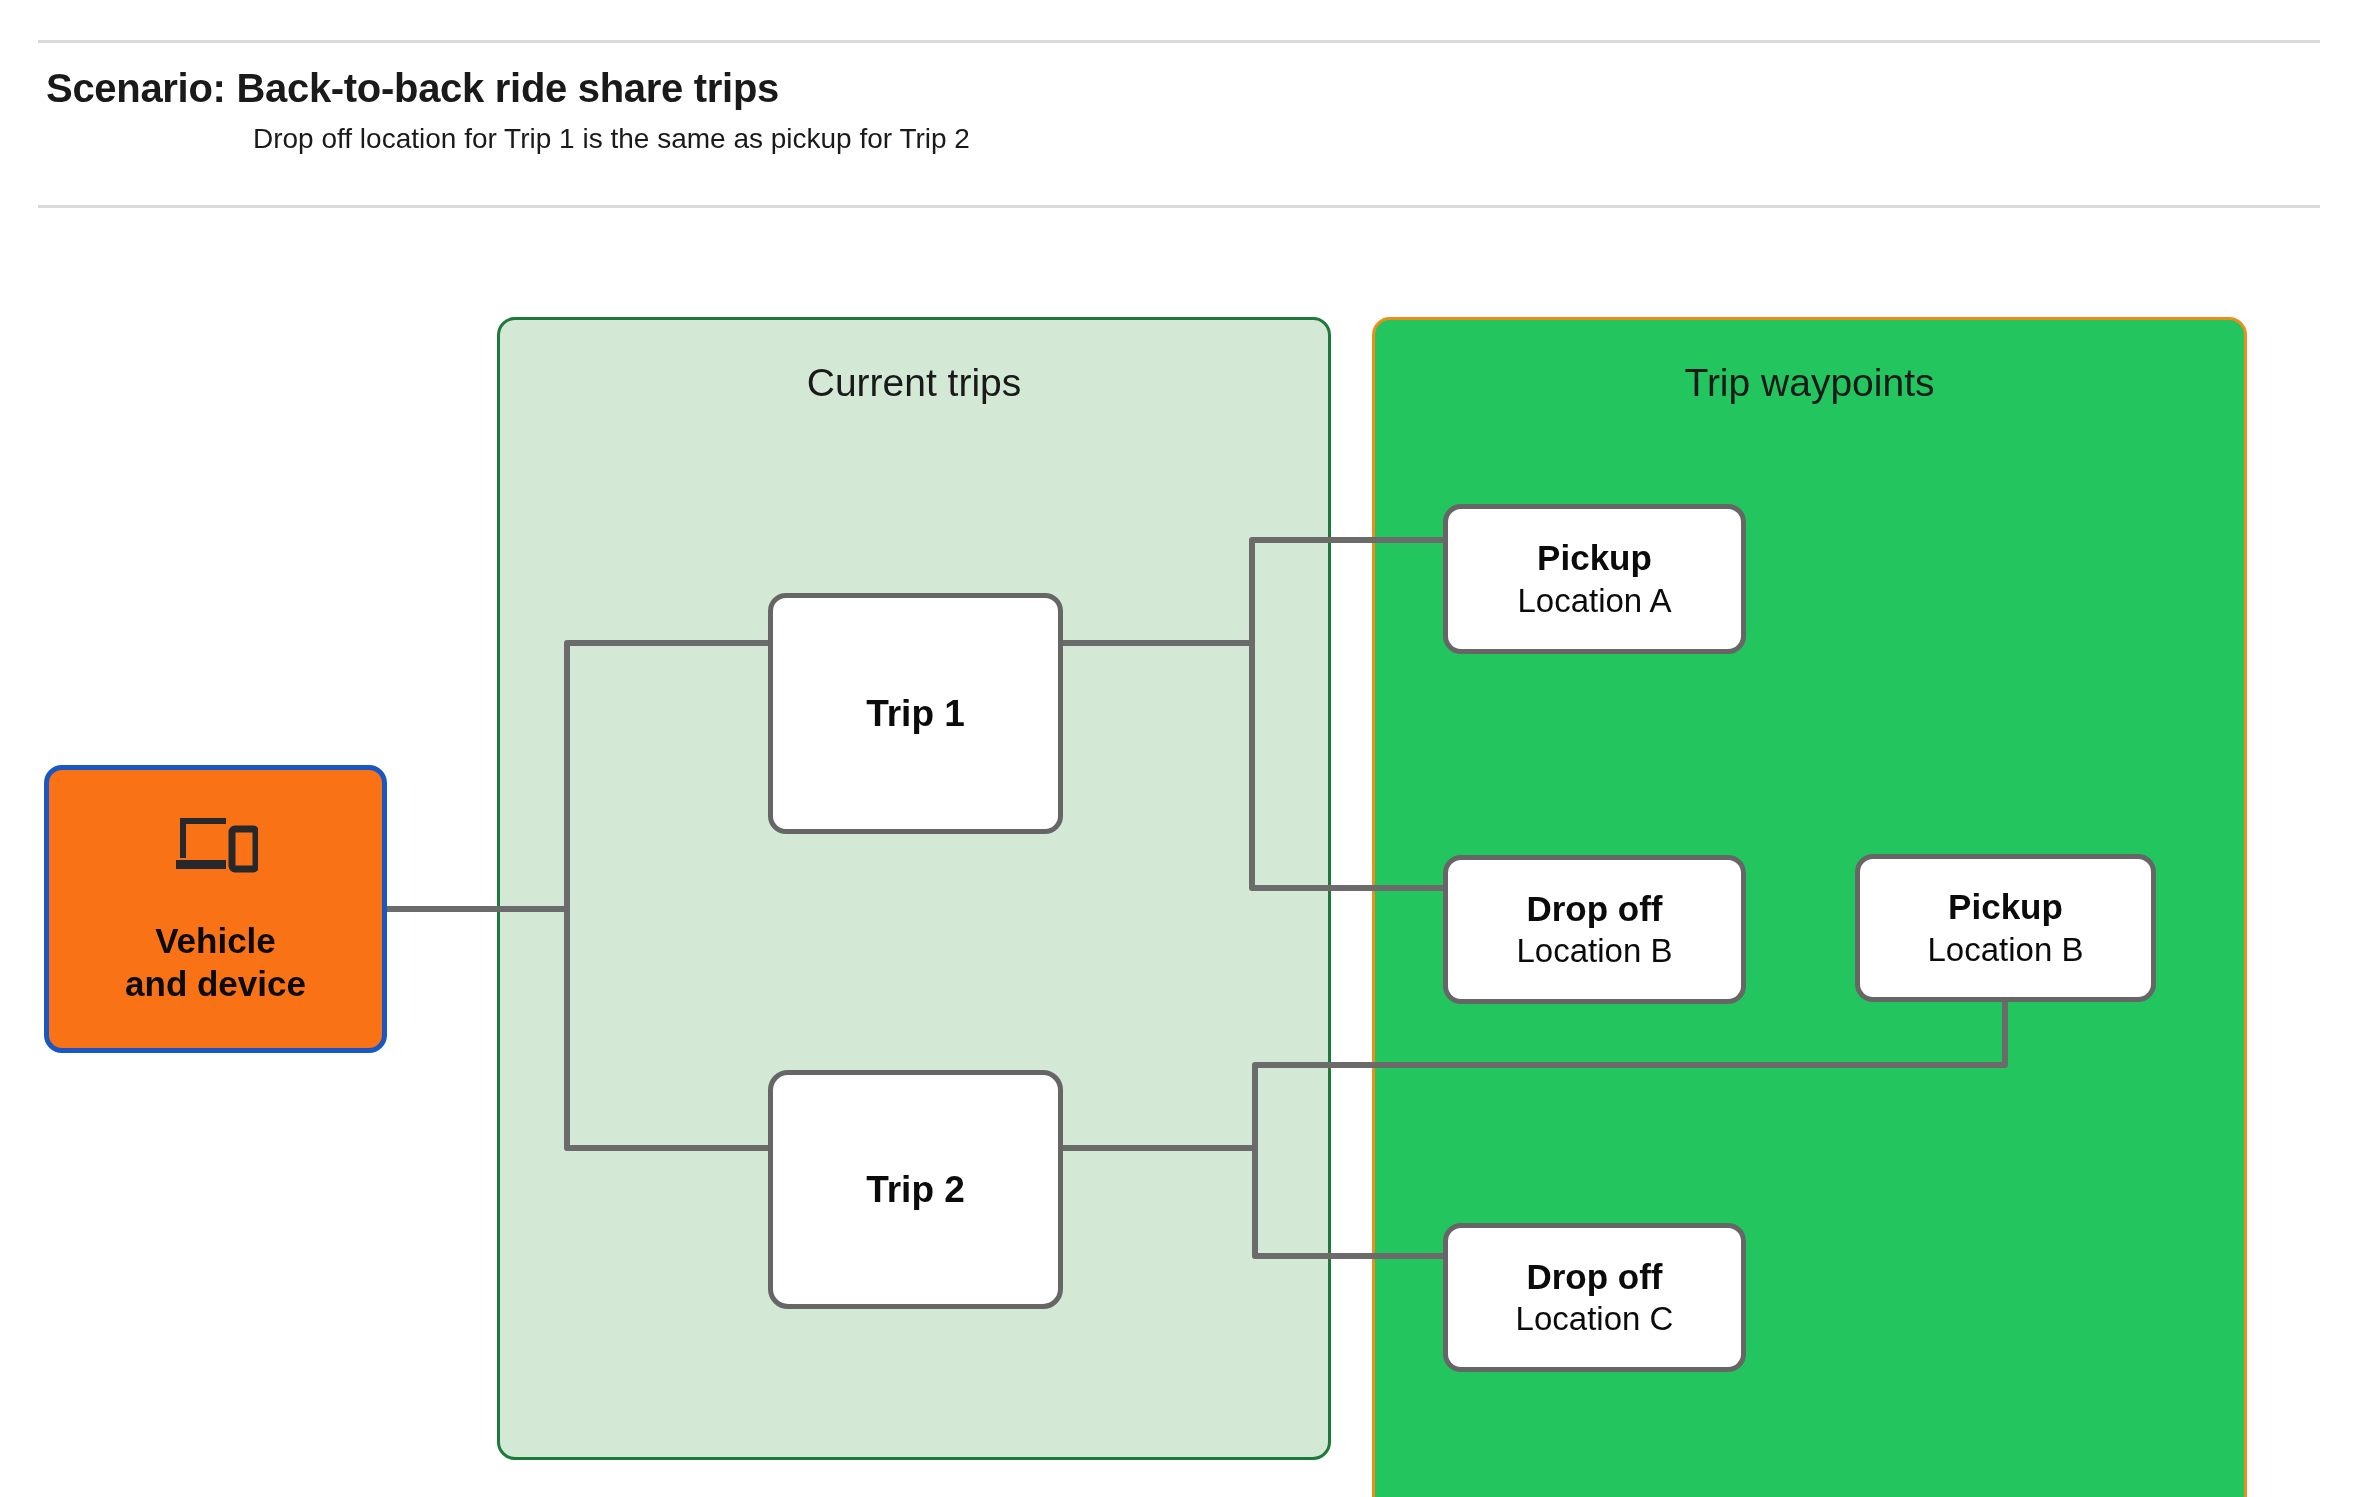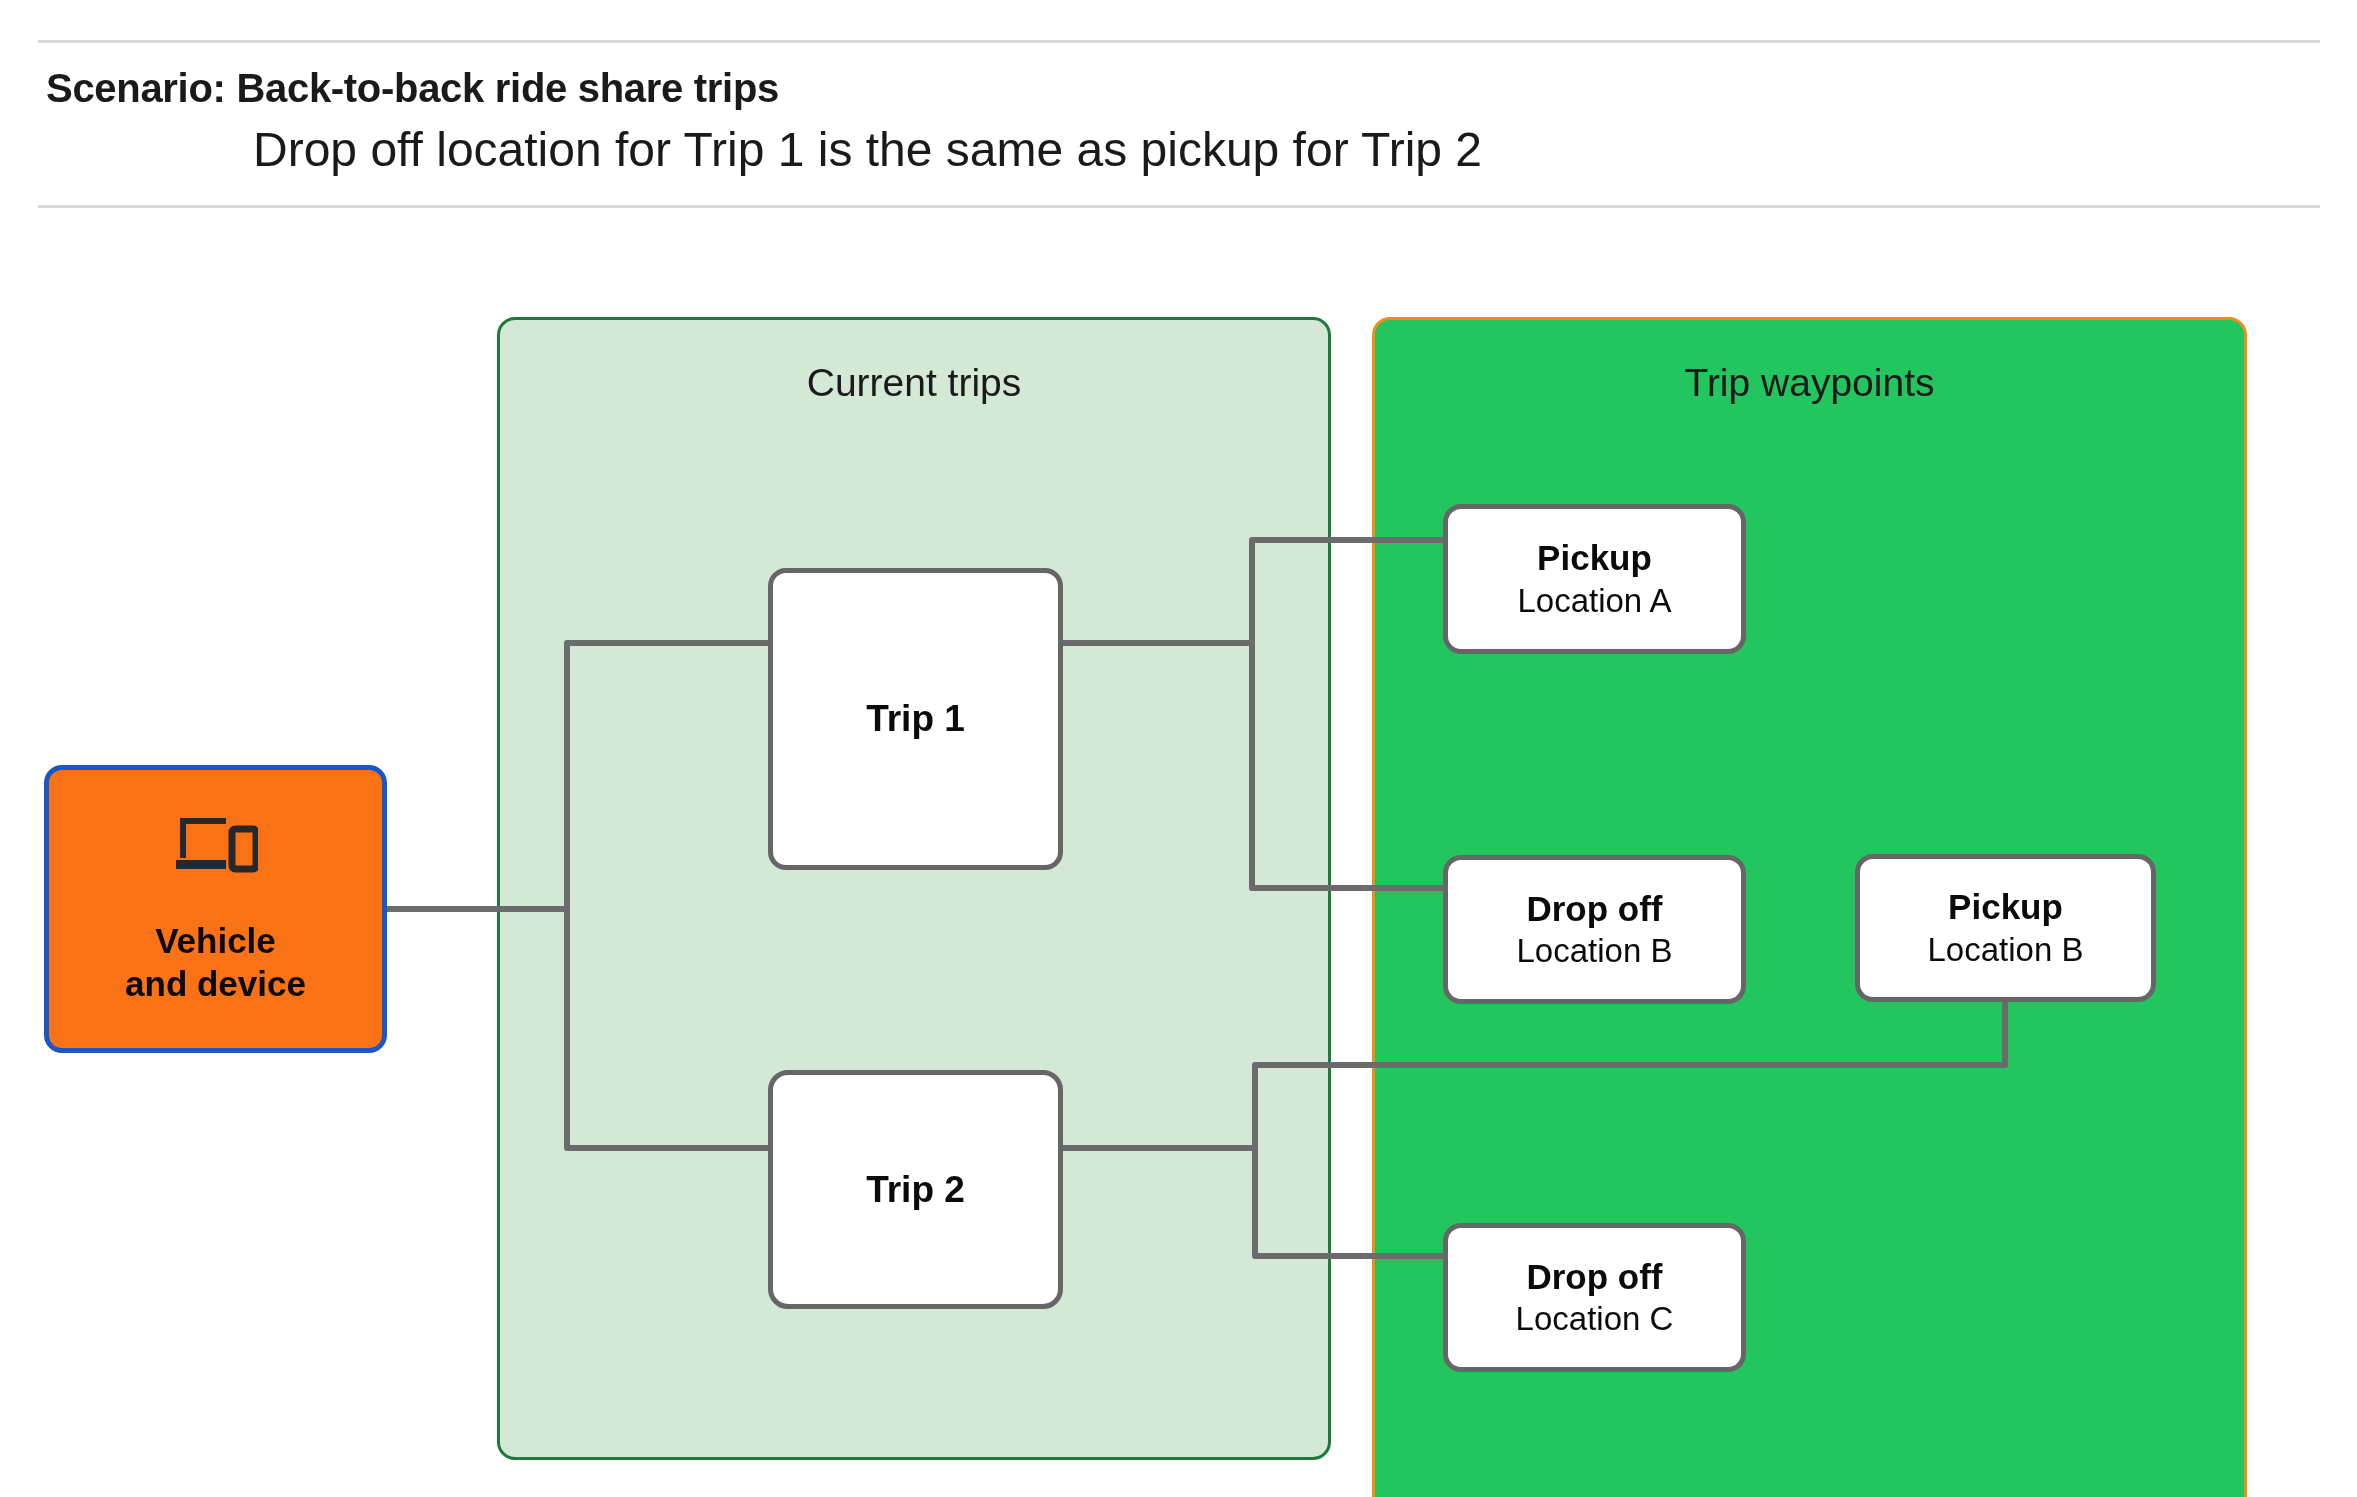--- a/index.html
+++ b/index.html
@@ -40,21 +40,21 @@
     font-weight: bold;
     letter-spacing: -0.3px;
     line-height: 1.1;
     white-space: nowrap;
     color: #1a1a1a;
   }
   #page-subtitle {
     position: absolute;
     left: 253px;
     top: 124px;
-    font-size: 48px;
+    font-size: 28px;
     font-weight: 400;
     line-height: 1.1;
     white-space: nowrap;
     color: #1a1a1a;
     text-align: center;
   }
 
   
   .group {
     position: absolute;
@@ -125,21 +125,21 @@
     font-weight: 400;
     color: #0b0b0b;
     line-height: 1.15;
     margin-top: 4px;
   }
   .trip-node .title-line {
     font-size: 37px;
     font-weight: bold;
   }
 
-  #node-trip-1 { left: 768px; top: 527px; width: 295px; height: 302px; }
+  #node-trip-1 { left: 768px; top: 552px; width: 295px; height: 241px; }
   #node-trip-2 { left: 768px; top: 1029px; width: 295px; height: 239px; border-radius: 20px; }
 
   #node-pickup-a   { left: 1443px; top: 463px;  width: 303px; height: 150px; }
   #node-dropoff-b  { left: 1443px; top: 814px;  width: 303px; height: 149px; }
   #node-pickup-b   { left: 1855px; top: 813px;  width: 301px; height: 148px; }
   #node-dropoff-c  { left: 1443px; top: 1182px; width: 303px; height: 149px; }
 
   
   #node-vehicle-device {
     position: absolute;

